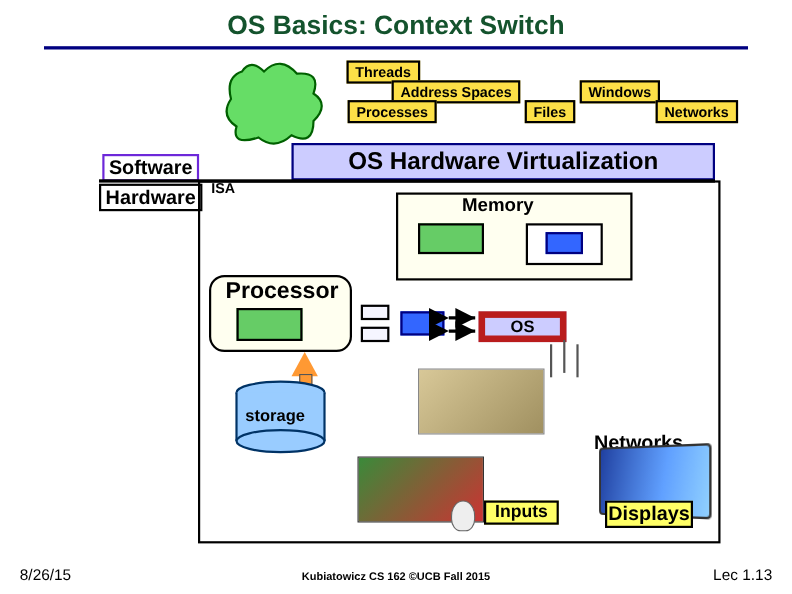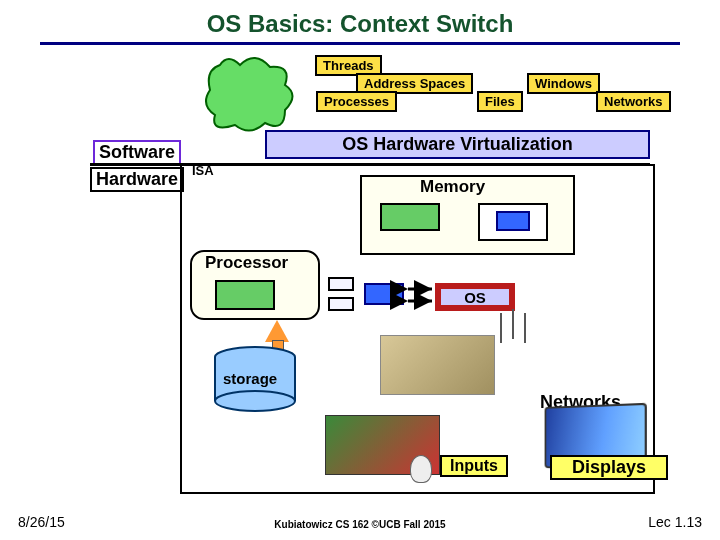--- a/index.html
+++ b/index.html
@@ -56,21 +56,21 @@
   }
   .oshv {
     position: absolute;
     left: 225px;
     top: 75px;
     width: 385px;
     background: #ccccff;
     border: 2px solid #000080;
     text-align: center;
     font-weight: bold;
-    font-size: 18px;
+    font-size: 22px;
     padding: 2px 0;
   }
   .divider {
     position: absolute;
     left: 50px;
     top: 108px;
     width: 560px;
     border-top: 3px solid #000;
   }
   .hw-label {
@@ -124,21 +124,21 @@
     position: absolute;
     left: 150px; top: 195px;
     width: 130px; height: 70px;
     border: 2px solid #000;
     border-radius: 14px;
     background: #fffff0;
   }
   .proc-label {
     position: absolute;
     left: 165px; top: 198px;
-    font-size: 17px; font-weight: bold;
+    font-size: 21px; font-weight: bold;
   }
   .proc-inner {
     position: absolute;
     left: 175px; top: 225px;
     width: 60px; height: 30px;
     background: #66cc66;
     border: 2px solid #000;
   }
   .os-box {
     position: absolute;
@@ -208,21 +208,21 @@
     border: 2px solid #333;
     border-radius: 4px;
     transform: perspective(200px) rotateY(-14deg);
   }
   .displays-label {
     position: absolute;
     left: 510px; top: 400px;
     font-size: 18px; font-weight: bold;
     background: #ffff66;
     border: 2px solid #000;
-    padding: 0 20px;
+    padding: 0 1px;
   }
   .uparrow {
     position: absolute;
     left: 225px; top: 265px;
     width: 0; height: 0;
     border-left: 12px solid transparent;
     border-right: 12px solid transparent;
     border-bottom: 22px solid #ff9933;
   }
   .uparrow-stem {

